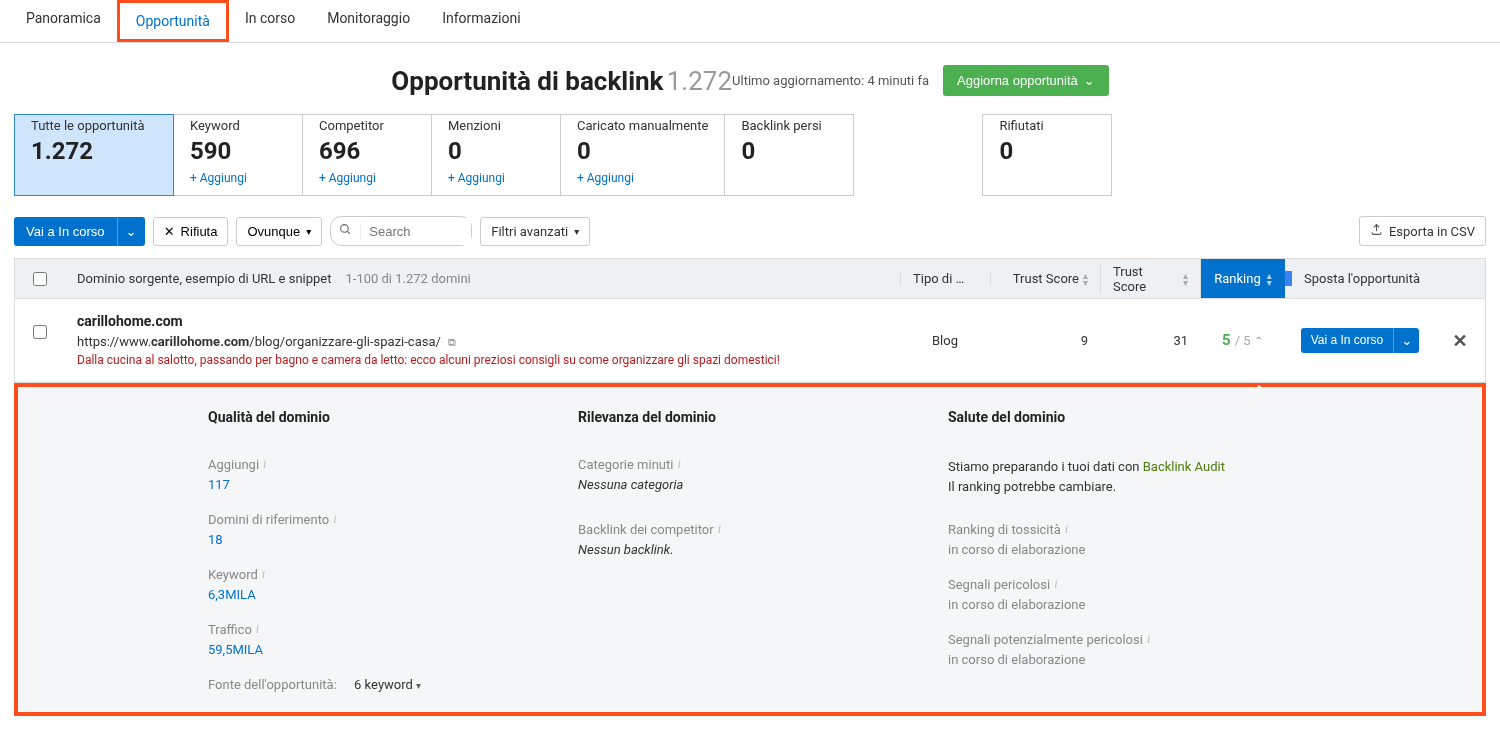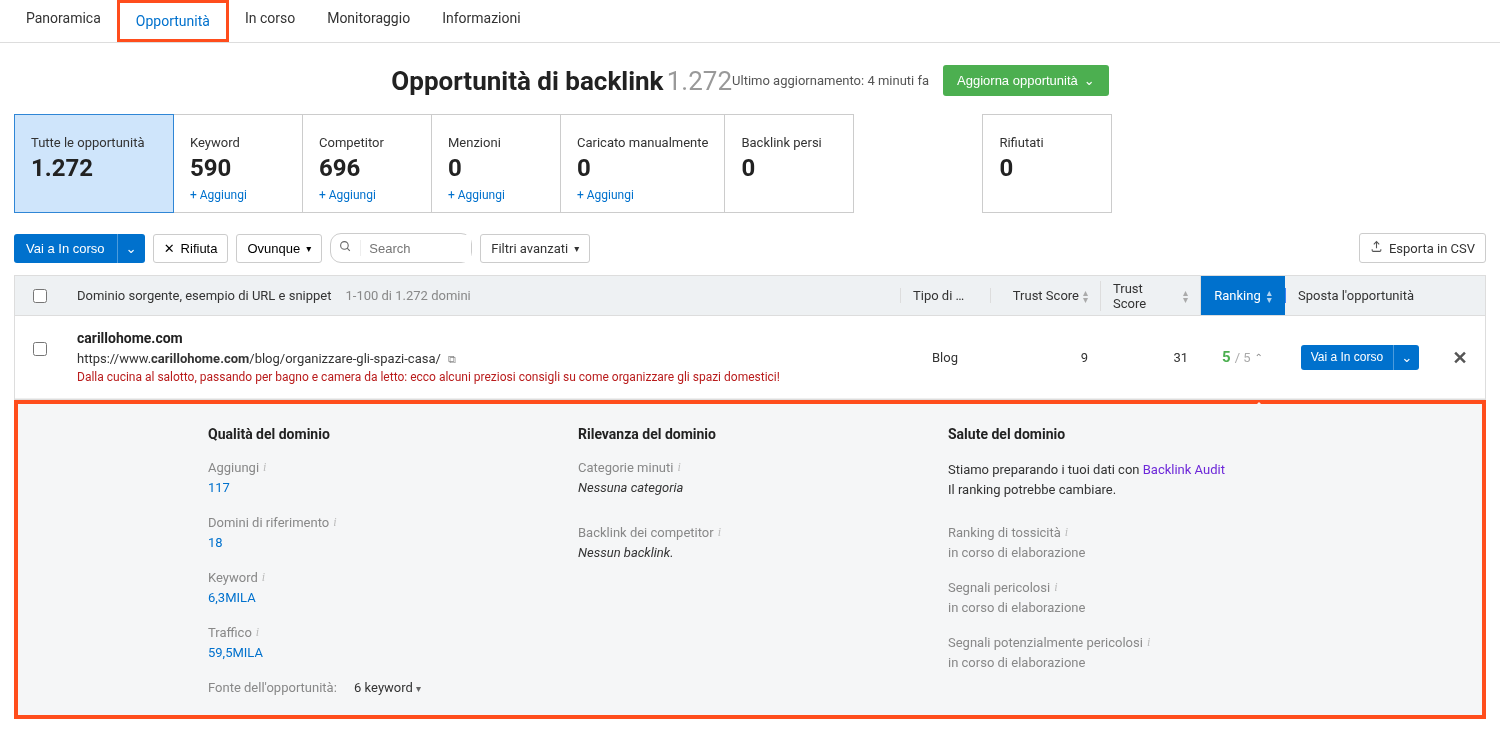--- a/index.html
+++ b/index.html
@@ -16,21 +16,21 @@
 
 .header-row { display: flex; align-items: center; justify-content: center; padding: 22px 14px 18px; }
 .page-title { font-size: 26px; font-weight: 700; color: #222; }
 .page-count { color: #999; font-weight: 400; }
 .header-right { display: flex; align-items: center; gap: 14px; }
 .last-update { font-size: 13px; color: #555; }
 .btn-green { background: #4caf50; color: #fff; border: none; padding: 8px 14px; border-radius: 3px; font-size: 13px; cursor: pointer; display: flex; align-items: center; gap: 6px; }
 
 
 .cards { display: flex; gap: 0; padding: 0 14px 20px; }
-.card { border: 1px solid #ccc; padding: 20px 16px 10px; min-width: 130px; margin-right: -1px; }
+.card { border: 1px solid #ccc; padding: 3px 16px 10px; min-width: 130px; margin-right: -1px; }
 .card.wide { min-width: 160px; }
 .card.sel { background: #cfe5fb; border: 1.5px solid #2f86d6; position: relative; z-index: 1; }
 .card-label { font-size: 13px; color: #333; margin-bottom: 4px; }
 .card-value { font-size: 24px; font-weight: 700; color: #222; }
 .card-add { font-size: 12px; color: #0071cd; margin-top: 6px; cursor: pointer; }
 .card-gap { width: 40px; border: none; }
 
 
 .toolbar { display: flex; align-items: center; justify-content: space-between; padding: 0 14px 12px; }
 .toolbar-left { display: flex; align-items: center; gap: 8px; }
@@ -48,21 +48,21 @@
 .table { width: calc(100% - 28px); margin: 0 14px; border: 1px solid #ddd; }
 .thead { background: #eef1f3; display: flex; align-items: center; border-bottom: 1px solid #ddd; height: 40px; }
 .th { padding: 0 12px; font-size: 13px; color: #333; display: flex; align-items: center; }
 .th-check { width: 50px; justify-content: center; }
 .th-url { flex: 1; }
 .th-url .sub { color: #888; margin-left: 14px; }
 .th-tipo { width: 90px; border-left: 1px solid #ddd; justify-content: space-between; white-space: nowrap; overflow: hidden; }
 .th-ds { width: 110px; border-left: 1px solid #ddd; justify-content: flex-end; gap: 4px; }
 .th-ts { width: 100px; border-left: 1px solid #ddd; justify-content: flex-end; gap: 4px; }
 .th-rank { width: 85px; border-left: 1px solid #ddd; background: #0071cd; color: #fff; justify-content: center; gap: 6px; height: 100%; }
-.th-move { width: 150px; border-left: 1px solid #3b82f6; }
+.th-move { width: 150px; border-left: 7px solid #3b82f6; }
 .th-close { width: 50px; border-left: 1px solid #ddd; }
 .sorticon { font-size: 10px; color: #aaa; display: flex; flex-direction: column; line-height: 7px; }
 .sorticon.white { color: rgba(255,255,255,0.7); }
 
 
 .trow { display: flex; padding: 14px 0; border-bottom: 1px solid #eee; }
 .td { padding: 0 12px; font-size: 13px; }
 .td-check { width: 50px; display: flex; justify-content: center; align-items: flex-start; padding-top: 12px; }
 .td-url { flex: 1; padding-right: 20px; }
 .domain-name { font-weight: 700; color: #222; margin-bottom: 5px; font-size: 14px; }
@@ -82,29 +82,29 @@
 .btn-blue-sm { background: #0071cd; color: #fff; border: none; padding: 5px 10px; font-size: 12px; border-radius: 3px 0 0 3px; cursor: pointer; }
 .btn-blue-sm-caret { background: #0071cd; color: #fff; border: none; border-left: 1px solid rgba(255,255,255,0.3); padding: 5px 7px; border-radius: 0 3px 3px 0; cursor: pointer; }
 .td-close { width: 50px; display: flex; align-items: center; justify-content: center; font-size: 18px; color: #555; cursor: pointer; font-weight: 700; }
 
 
 .detail-wrap { margin: 0 14px; border: 4px solid #ff4d1c; border-top: 4px solid #ff4d1c; }
 .detail { background: #f5f6f7; padding: 22px 0 20px 190px; position: relative; }
 .detail::before { content: ""; position: absolute; top: -10px; right: 215px; border: 8px solid transparent; border-bottom-color: #f5f6f7; }
 .detail-cols { display: flex; gap: 0; }
 .dcol { width: 370px; }
-.dcol h4 { font-size: 14px; font-weight: 700; color: #222; margin-bottom: 18px; }
+.dcol h4 { font-size: 14px; font-weight: 700; color: #222; margin-bottom: 32px; }
 .dfield { margin-bottom: 20px; }
 .dfield-label { color: #888; font-size: 13px; margin-bottom: 5px; display: flex; align-items: center; gap: 4px; }
 .dfield-value { color: #0071cd; font-size: 13px; }
 .dfield-text { color: #333; font-size: 13px; font-style: italic; }
 .dfield-grey { color: #888; font-size: 13px; }
 .info-i { font-style: italic; font-family: serif; color: #bbb; font-size: 12px; }
 .health-text { font-size: 13px; color: #333; line-height: 1.5; }
-.health-text a { color: #6d28d9; text-decoration: none; }
+.health-text a { color: #4d7c0f; text-decoration: none; }
 .source-row { color: #888; font-size: 13px; margin-top: 12px; }
 .source-val { color: #333; margin-left: 14px; }
 .chev { font-size: 10px; color: #666; }
 
 input[type=checkbox] { width: 14px; height: 14px; }
 </style>
 </head>
 <body>
 
 <div class="container">

